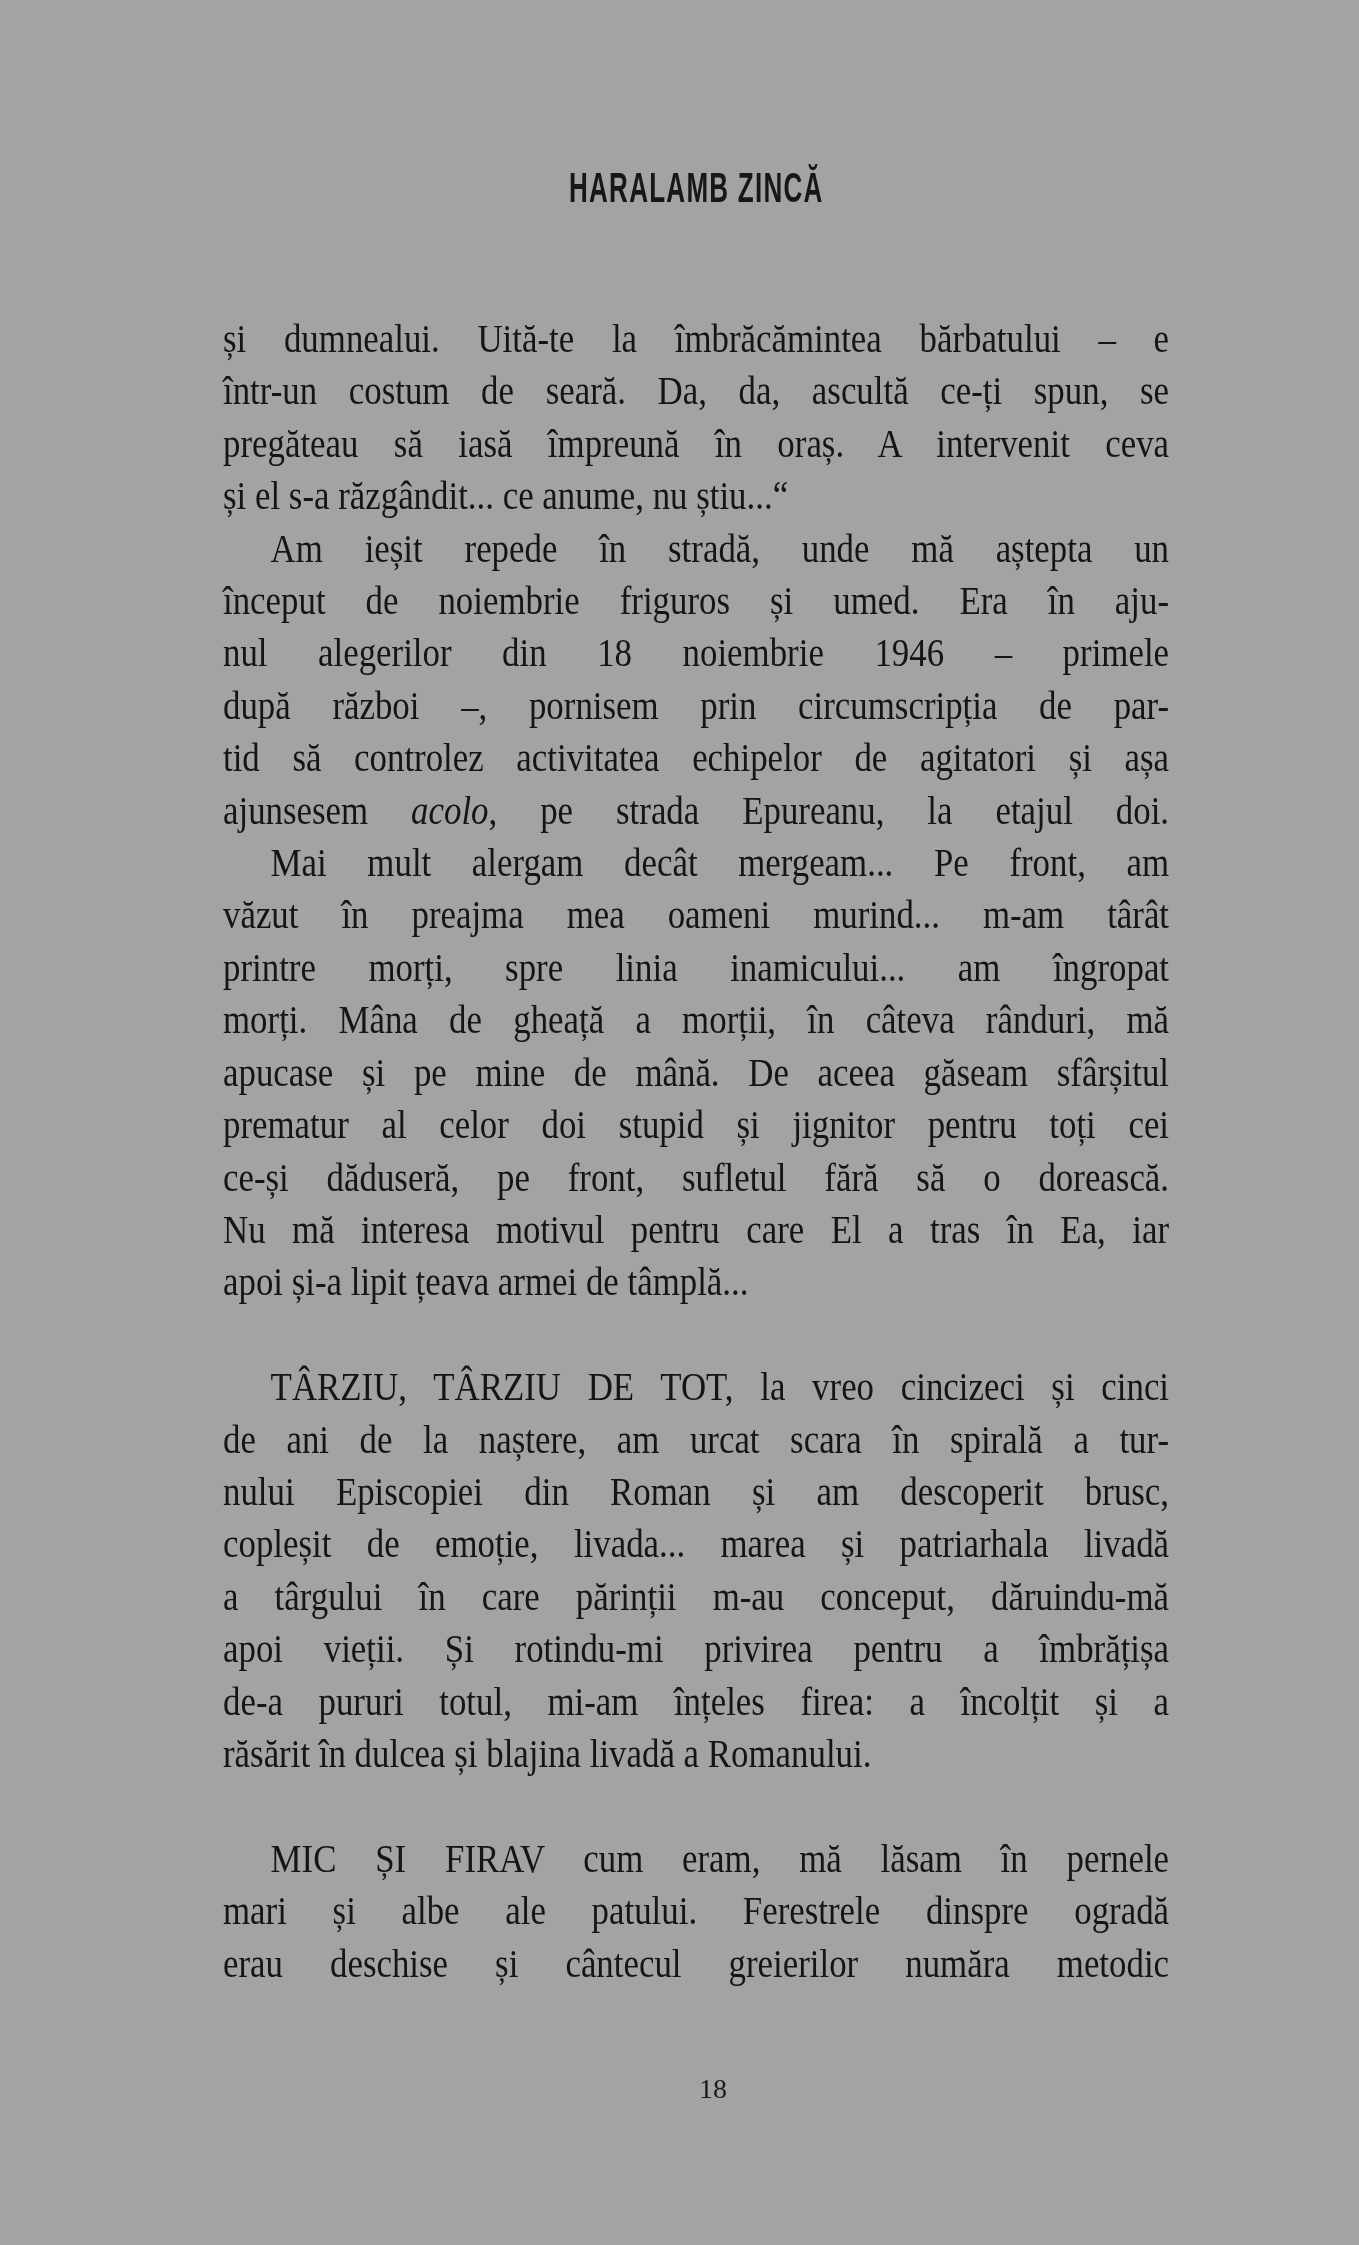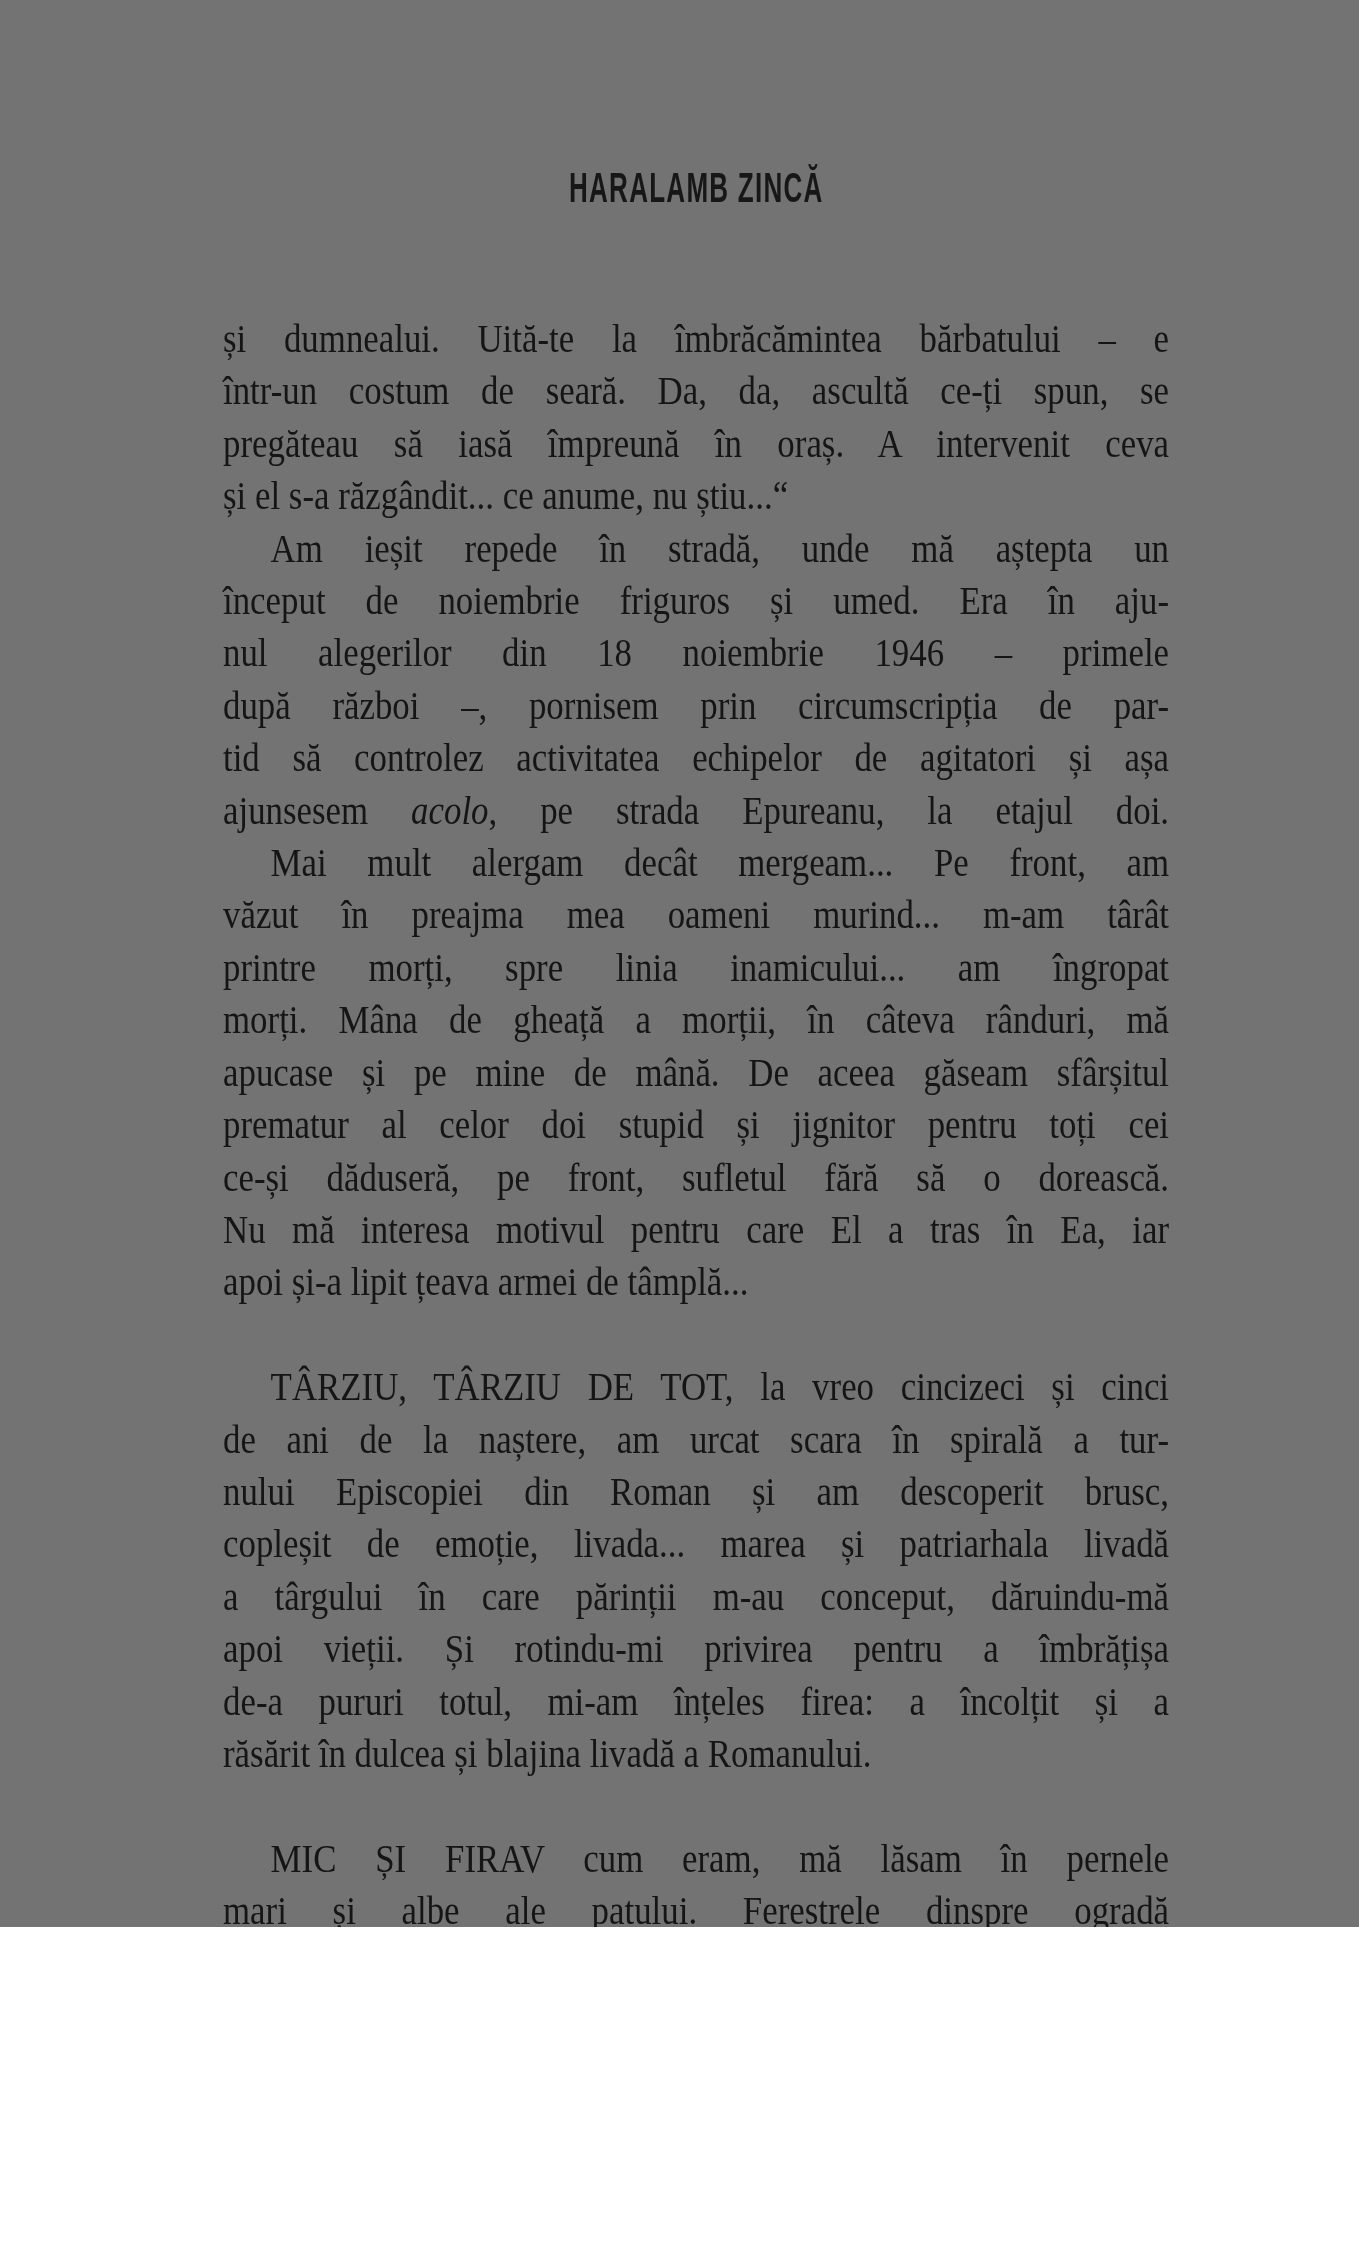--- a/index.html
+++ b/index.html
@@ -3,22 +3,22 @@
 <meta charset="utf-8">
 <style>
   html, body {
     margin: 0;
     padding: 0;
     background: #ffffff;
   }
   .page {
     position: relative;
     width: 1359px;
-    height: 1927px;
-    background: #737373;
+    height: 2245px;
+    background: #a3a3a3;
     overflow: hidden;
     font-family: "Liberation Serif", serif;
     color: #151515;
   }
   .running-header {
     position: absolute;
     left: 223px;
     top: 167px;
     width: 946px;
     text-align: center;
@@ -49,24 +49,25 @@
   .para.gap { margin-top: 52.4px; }
   .para.indent .line:first-child { text-indent: 56px; }
   .line {
     text-align: justify;
     text-align-last: justify;
     white-space: normal;
   }
   .line.no-just { text-align-last: left; }
   .page-number {
     position: absolute;
-    left: 228px;
+    left: 240px;
     top: 2069px;
     width: 946px;
-    font-size: 38px;
+    text-align: center;
+    font-size: 28px;
     line-height: 40px;
     color: #1a1a1a;
   }
 </style>
 </head>
 <body>
 
 <div class="page">
 
   <div class="running-header">

